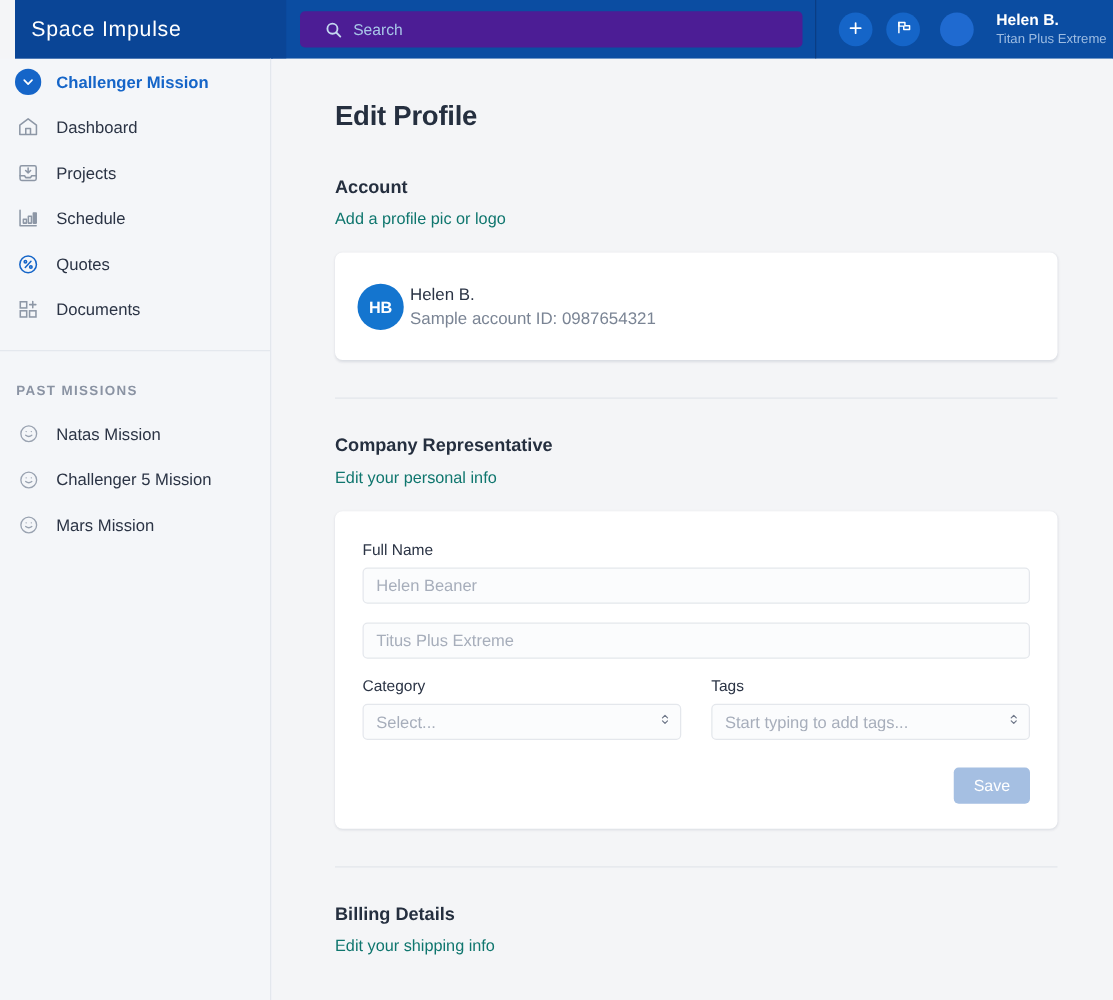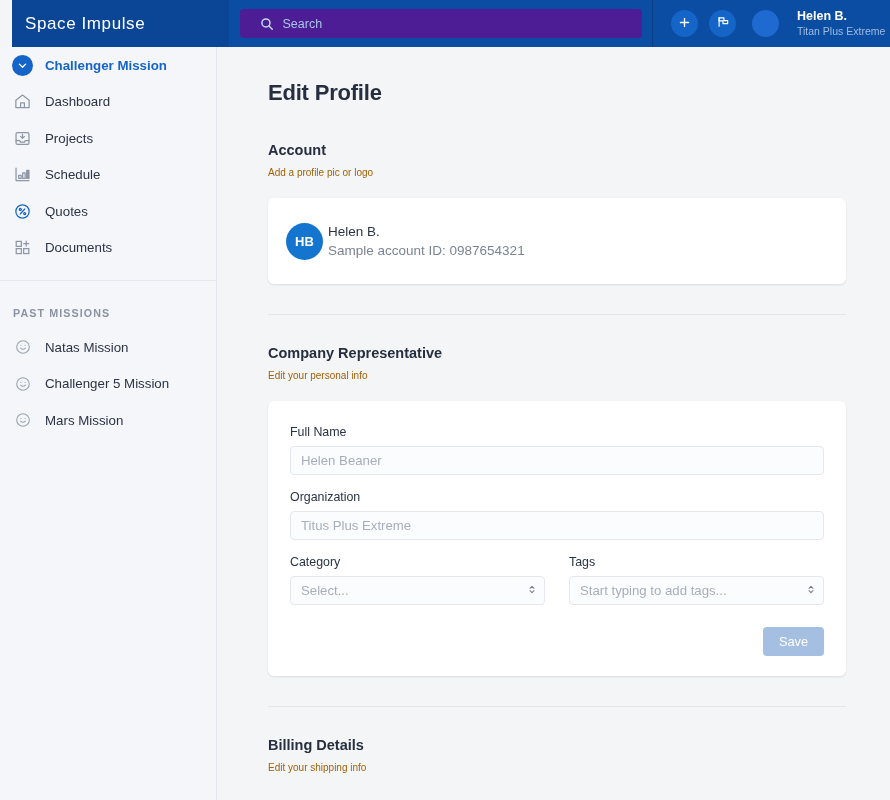--- a/index.html
+++ b/index.html
@@ -93,21 +93,21 @@
     position: absolute; top: 47px; left: 218px;
     width: 672px; height: 753px;
     background: #f4f5f7; overflow: hidden;
   }
   .page-title {
     font-size: 22px; font-weight: 700; color: #252f3f;
     margin: 33px 0 0 50px; letter-spacing: -0.2px;
   }
   .section { margin-left: 50px; width: 578px; }
   .sec-head { font-size: 14.5px; font-weight: 700; color: #252f3f; }
-  .sec-sub { font-size: 10px; color: #a16207; margin-top: 9px; }
+  .sec-sub { font-size: 13px; color: #0f766e; margin-top: 9px; }
 
   .card {
     background: #ffffff; border-radius: 6px;
     box-shadow: 0 1px 2px rgba(24,39,75,.07), 0 1px 3px rgba(24,39,75,.05);
     width: 578px;
   }
   .acct-card { margin-top: 20px; height: 86px; display: flex;
     align-items: center; padding-left: 18px; gap: 5px; }
   .acct-avatar {
     width: 37px; height: 37px; border-radius: 50%; background: #1475cf;
@@ -326,21 +326,20 @@
     <div class="sec-sub">Edit your personal info</div>
 
     <div class="card form-card">
 
       <div class="fld-block">
         <div class="fld-label">Full Name</div>
         <input class="fld-input" type="text" placeholder="Helen Beaner" style="">
       </div>
 
       <div class="fld-block">
-        <div class="fld-label">Organization</div>
         <input class="fld-input" type="text" placeholder="Titus Plus Extreme" style="">
       </div>
 
       <div class="row2">
         <div class="col">
           <div class="fld-label">Category</div>
           <div class="sel-wrap">
             <input class="fld-input" type="text" readonly="" style="color: rgb(167, 174, 187);" value="Select...">
             <span class="arrows">
               <svg viewBox="0 0 10 16" width="8" height="13" fill="none" stroke="#70798a" stroke-width="1.3" stroke-linecap="round" stroke-linejoin="round">

